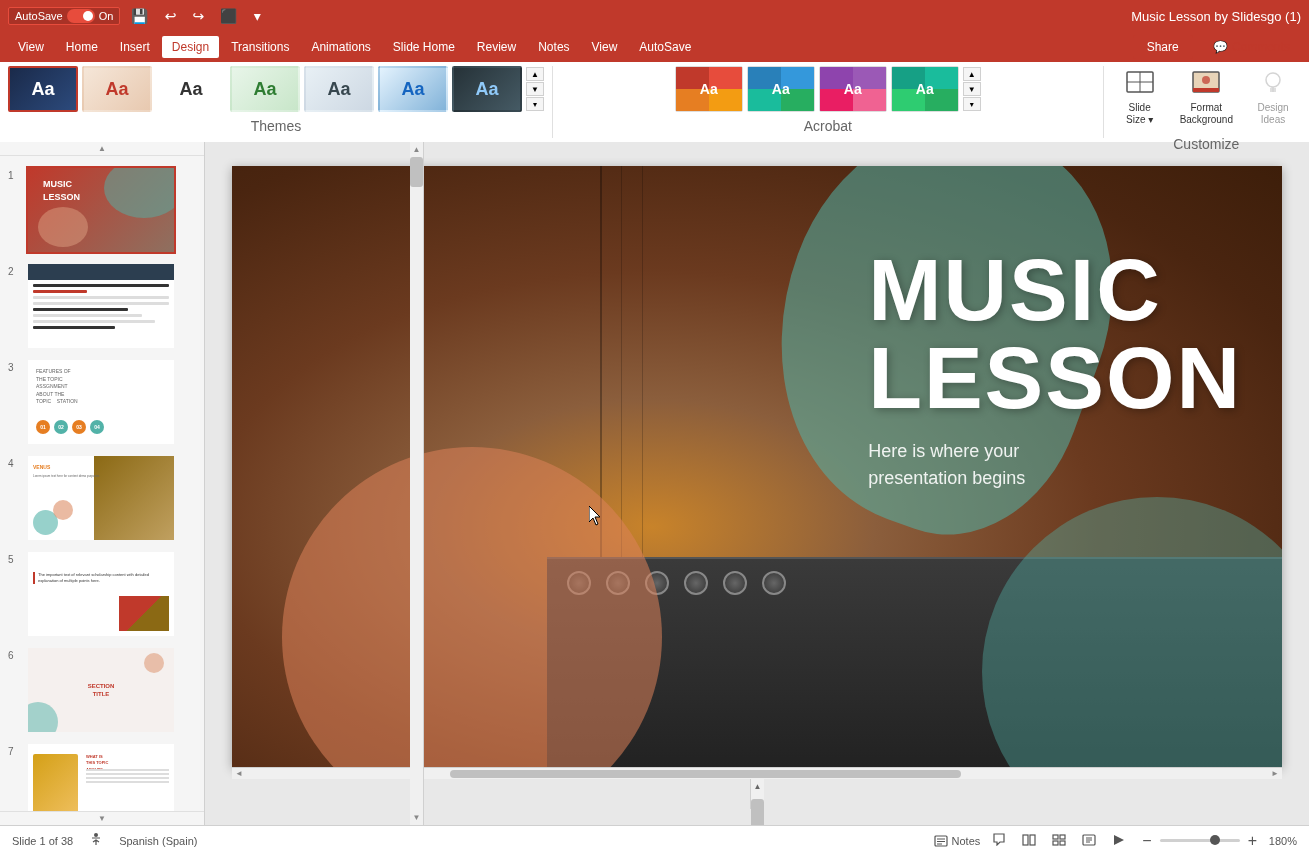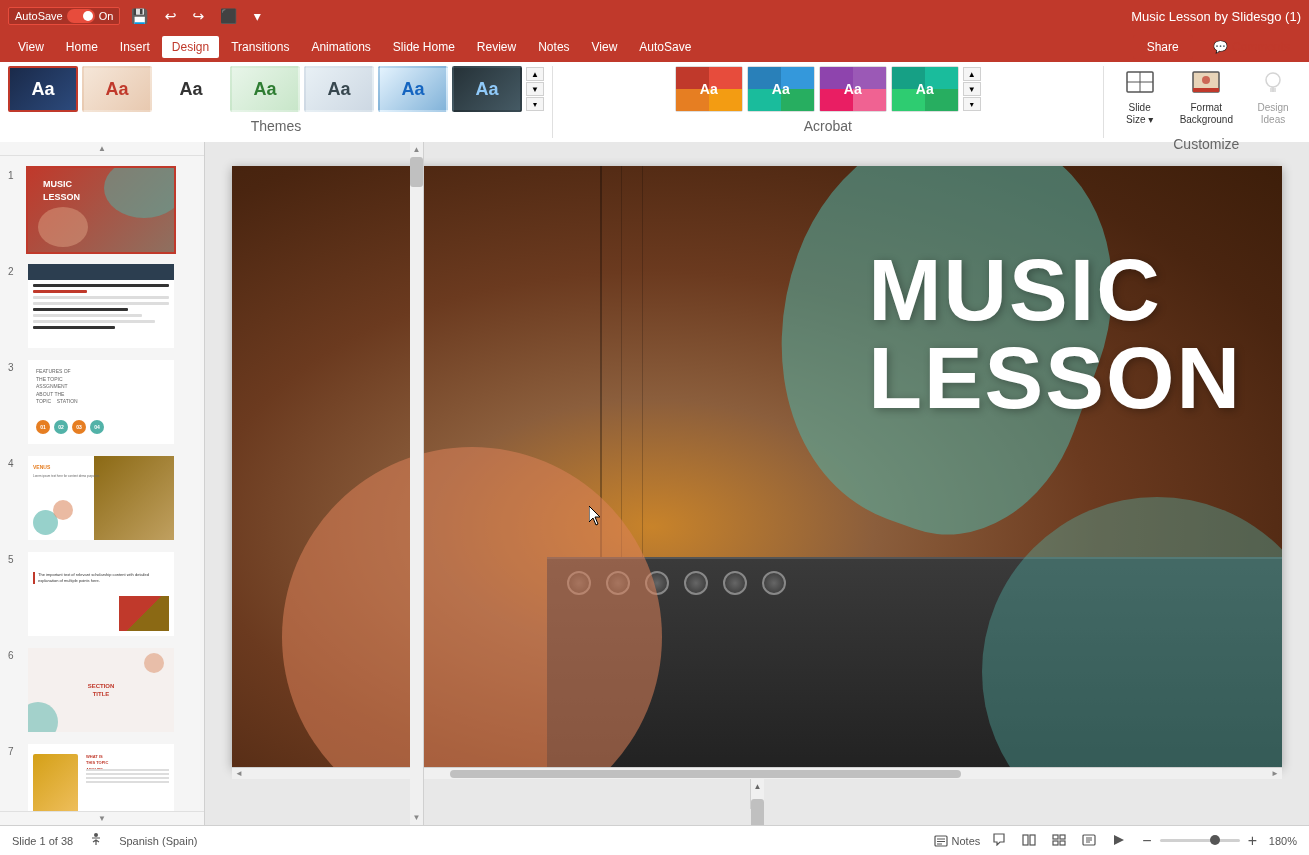--- a/index.html
+++ b/index.html
@@ -775,20 +775,21 @@
           </div>
         </div>
 
         <div class="slide-teal-shape"></div>
         <div class="slide-teal-bottom"></div>
         <div class="slide-peach-bottom"></div>
 
         <div class="slide-text-area">
           <div class="slide-title-music">MUSIC</div>
           <div class="slide-title-lesson">LESSON</div>
+          <div class="slide-subtitle">Here is where your<br>presentation begins</div>
         </div>
 
         <div class="cursor-overlay">
           <svg width="12" height="20" viewBox="0 0 12 20">
             <polygon points="0,0 0,16 4,12 7,19 9,18 6,11 11,11" fill="white" stroke="black" stroke-width="1"></polygon>
           </svg>
         </div>
       </div>
 
       <div class="h-scroll-bar" style="width:1050px;">

